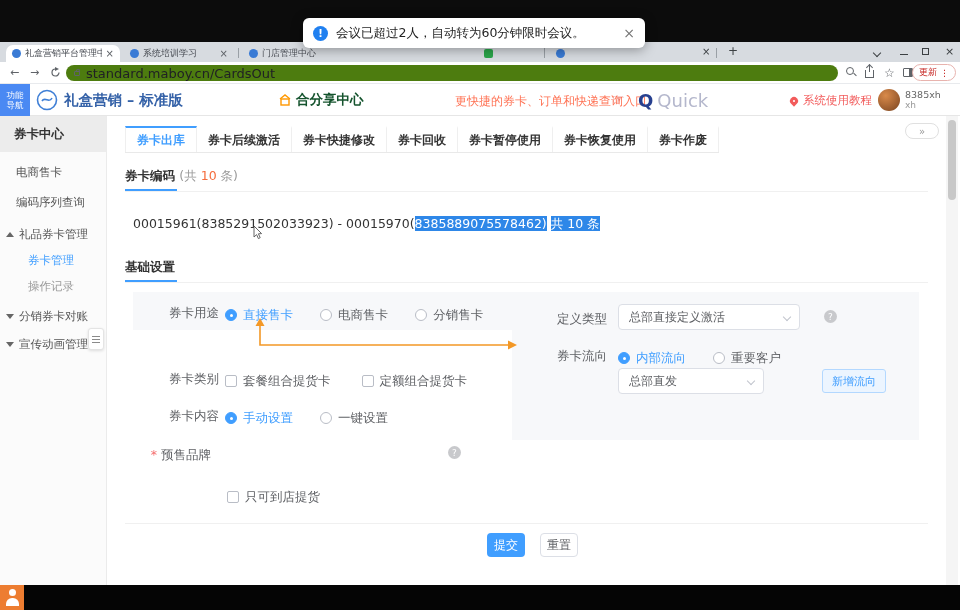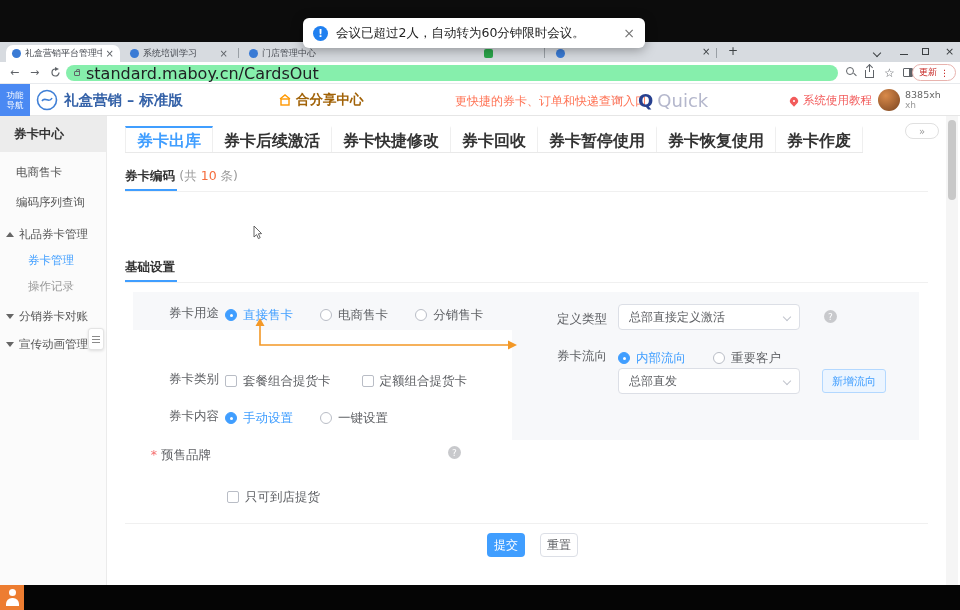--- a/index.html
+++ b/index.html
@@ -22,22 +22,22 @@
   .btab .tclose{margin-left:4px;color:#5f6368;font-size:10px;line-height:1;}
   .tabsep{position:absolute;top:6px;width:1px;height:10px;background:#9aa0a6;}
   .winctl{position:absolute;top:4px;color:#3c4043;font-size:10px;}
   .wc-line{width:8px;border-top:1px solid #3c4043;}
   .wc-box{width:7px;height:7px;border:1px solid #3c4043;}
   .wc-chev{width:6px;height:6px;border-left:1px solid #3c4043;border-bottom:1px solid #3c4043;transform:rotate(-45deg);}
 
   
   .toolbar{position:absolute;top:20px;left:0;width:960px;height:22px;background:#fff;border-bottom:1px solid #e8eaed;}
   .navic{font-size:11px;color:#5f6368;}
-  .urlbar{position:absolute;left:66px;top:3px;width:772px;height:16px;background:#86efac;border-radius:8px;
-          display:flex;align-items:center;padding:0 8px;font-size:16px;color:#202124;}
+  .urlbar{position:absolute;left:66px;top:3px;width:772px;height:16px;background:#4d7c0f;border-radius:8px;
+          display:flex;align-items:center;padding:0 8px;font-size:13px;color:#202124;}
   .lock{width:6px;height:5px;border:1px solid #5f6368;border-radius:1px;position:relative;margin-right:6px;}
   .lock::before{content:'';position:absolute;top:-3px;left:1px;width:2px;height:2px;border:1px solid #5f6368;border-bottom:none;border-radius:2px 2px 0 0;}
   .tbicon{position:absolute;top:5px;width:12px;height:12px;}
   .mag{width:8px;height:8px;border:1px solid #5f6368;border-radius:50%;position:relative;}
   .mag::after{content:'';position:absolute;left:6px;top:6px;width:4px;height:1px;background:#5f6368;transform:rotate(45deg);}
   .shareic{width:9px;height:8px;border:1px solid #5f6368;border-top:none;position:relative;margin-top:3px;}
   .shareic::before{content:'';position:absolute;left:3px;top:-5px;width:1px;height:7px;background:#5f6368;}
   .shareic::after{content:'';position:absolute;left:1px;top:-5px;width:4px;height:4px;border-left:1px solid #5f6368;border-top:1px solid #5f6368;transform:rotate(45deg);}
   .panelic{width:10px;height:9px;border:1px solid #5f6368;border-radius:1px;position:relative;}
   .panelic::after{content:'';position:absolute;right:0;top:0;width:3px;height:7px;background:#5f6368;}
@@ -46,21 +46,21 @@
   .avatar-sm::after{content:'';position:absolute;top:7px;left:2px;width:8px;height:6px;border-radius:4px 4px 0 0;background:#e8eaed;}
   .updbtn{position:absolute;right:4px;top:2px;height:17px;border:1px solid #e8b3ae;border-radius:9px;color:#c5221f;
           font-size:9px;display:flex;align-items:center;padding:0 6px;background:#fff;}
 
   
   .appheader{position:absolute;top:42px;left:0;width:960px;height:32px;background:#fff;border-bottom:1px solid #e6e6e6;}
   .navtoggle{position:absolute;left:0;top:0;width:30px;height:32px;background:#4a89f3;color:#fff;font-size:8.5px;
              display:flex;flex-direction:column;align-items:center;justify-content:center;line-height:1.2;}
   .logo{position:absolute;left:36px;top:5px;}
   .brand{position:absolute;left:64px;top:7px;font-size:14.5px;font-weight:bold;color:#3562a8;}
-  .sharecenter{position:absolute;left:278px;top:7px;display:flex;align-items:center;color:#a16207;font-weight:bold;font-size:13.5px;}
+  .sharecenter{position:absolute;left:278px;top:7px;display:flex;align-items:center;color:#14532d;font-weight:bold;font-size:13.5px;}
   .promo{position:absolute;left:455px;top:9px;font-size:12px;color:#ff7254;}
   .finger{position:absolute;left:612px;top:7px;font-size:14px;color:#e25545;}
   .quick{position:absolute;left:638px;top:6px;font-size:18px;}
   .quick .q{color:#27408f;font-weight:bold;margin-right:4px;}
   .quick .qtext{color:#b4b7cc;}
   .pin{width:8px;height:8px;background:#f25b5b;border-radius:50% 50% 50% 0;transform:rotate(-45deg);position:relative;margin-right:5px;}
   .pin::after{content:'';position:absolute;left:3px;top:3px;width:2px;height:2px;border-radius:50%;background:#fff;}
   .tutorial{position:absolute;left:790px;top:9px;display:flex;align-items:center;font-size:11.5px;color:#f25b5b;}
   .avatar-user{position:absolute;left:878px;top:5px;width:22px;height:22px;border-radius:50%;
                background:radial-gradient(circle at 35% 30%,#d98a4a,#7a4420);}
@@ -82,21 +82,21 @@
   .sbhandle{position:absolute;right:2px;top:212px;width:16px;height:22px;background:#fff;border:1px solid #e4e4e4;
             border-radius:3px;box-shadow:0 1px 3px rgba(0,0,0,.12);display:flex;flex-direction:column;justify-content:center;gap:2px;align-items:center;}
   .sbhandle i{display:block;width:8px;height:1px;background:#8a8a8a;}
 
   .main{position:absolute;left:107px;top:0;width:839px;height:469px;background:#fff;}
   .scrollbar{position:absolute;left:946px;top:0;width:12px;height:469px;background:#f5f5f5;}
   .scrollthumb{position:absolute;left:2px;top:4px;width:8px;height:80px;background:#c8c8c8;border-radius:4px;}
 
   
   .mtabbar{position:absolute;left:18px;top:10px;height:27px;display:flex;border-bottom:1px solid #e9e9e9;}
-  .mtab{padding:0 11px;font-size:16px;font-weight:bold;color:#333;line-height:25px;border-top:2px solid transparent;
+  .mtab{padding:0 11px;font-size:12px;font-weight:bold;color:#333;line-height:25px;border-top:2px solid transparent;
         border-right:1px solid #efefef;white-space:nowrap;}
   .mtab:first-child{border-left:1px solid #efefef;}
   .mtab.active{color:#409eff;border-top:2px solid #409eff;background:#fff;}
   .collapsepill{position:absolute;left:798px;top:7px;width:34px;height:16px;border:1px solid #e0e0e0;border-radius:9px;
                 color:#999;font-size:10px;display:flex;align-items:center;justify-content:center;background:#fff;}
 
   .sectitle{position:absolute;left:18px;font-size:12.5px;font-weight:bold;color:#333;}
   .sectitle .cnt{font-weight:normal;color:#999;}
   .sectitle .cntnum{font-weight:normal;color:#f56c3c;}
   .blueline{position:absolute;left:18px;width:52px;height:3px;background:#409eff;}
@@ -305,20 +305,23 @@
           <span>»</span>
         </div>
 
         <div class="sectitle" style="top:52px;">
           <span>券卡编码</span>
           <span class="cnt">(共 </span><span class="cntnum">10</span><span class="cnt"> 条)</span>
         </div>
         <div class="blueline" style="top:73px;"></div>
         <div class="hrule" style="top:75px;"></div>
 
+        <div class="codeline">
+          <span>00015961(8385291502033923) - 00015970(</span><span class="sel">8385889075578462)</span> <span class="sel">共 10 条</span>
+        </div>
         <svg class="abs" style="left:146px;top:110px;" width="10" height="14" viewBox="0 0 10 14">
           <polygon points="1,0 1,11 3.6,8.6 5.4,12.6 7.2,11.7 5.4,7.8 8.6,7.6" fill="#fff" stroke="#555" stroke-width="0.9"></polygon>
         </svg>
 
         <div class="sectitle" style="top:143px;">基础设置</div>
         <div class="blueline" style="top:164px;"></div>
         <div class="hrule" style="top:166px;"></div>
 
         <div class="graypanel" style="left:26px;top:176px;width:379px;height:38px;"></div>
         <div class="graypanel" style="left:405px;top:176px;width:407px;height:148px;"></div>
@@ -363,21 +366,21 @@
           <span>总部直接定义激活</span>
           <span class="chev"></span>
         </div>
         <div class="helpdot" style="left:717px;top:194px;"></div>
 
         <div class="frmlabel" style="left:414px;top:232px;">券卡流向</div>
         <div class="optgroup" style="left:511px;top:231px;">
           <span class="radio checked"></span><span class="optlabel blue">内部流向</span>
           <span class="radio" style="margin-left:22px;"></span><span class="optlabel">重要客户</span>
         </div>
-        <div class="selectbox" style="left:511px;top:252px;width:182px;">
+        <div class="selectbox" style="left:511px;top:252px;width:146px;">
           <span>总部直发</span>
           <span class="chev"></span>
         </div>
         <div class="addflow" style="left:715px;top:253px;">新增流向</div>
 
         <div class="hrule" style="top:407px;"></div>
         <div class="btn-submit">提交</div>
         <div class="btn-reset">重置</div>
       </div>
 

